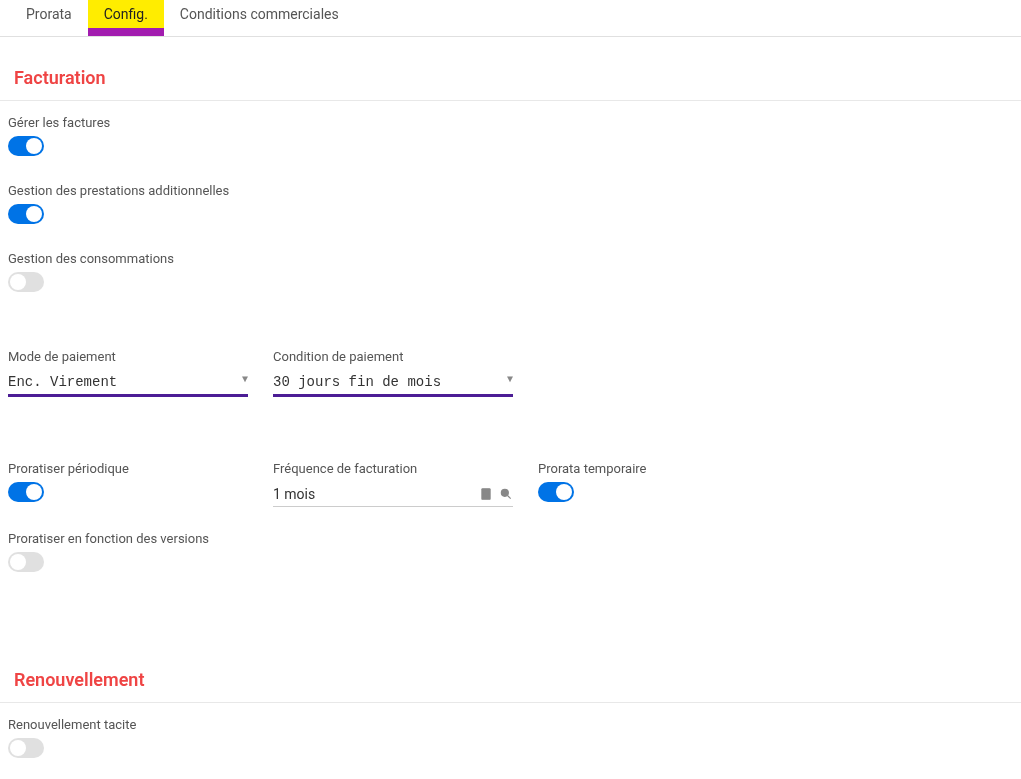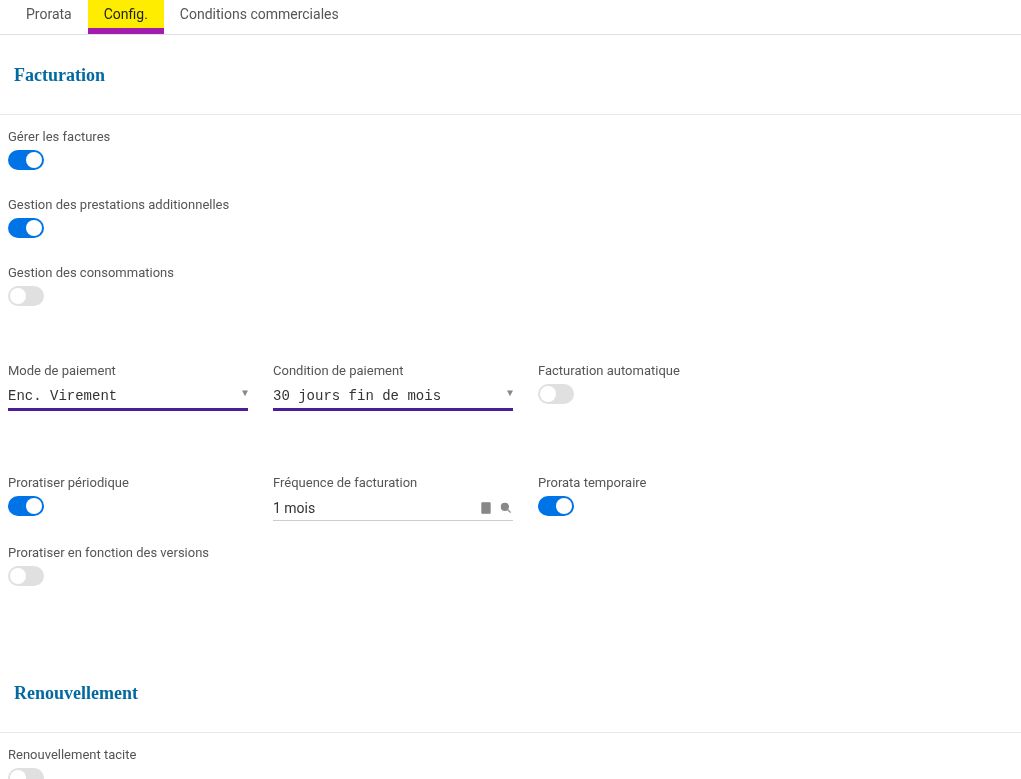--- a/index.html
+++ b/index.html
@@ -25,30 +25,29 @@
     .tab {
       padding: 6px 16px;
       cursor: pointer;
       color: #555;
       font-size: 14px;
       position: relative;
     }
     .tab.active {
       background: #ffed00;
       color: #222;
-      border-bottom: 6px solid #a21caf;
+      border-bottom: 8px solid #a21caf;
     }
     .section-title {
       font-size: 18px;
       font-weight: 600;
-      color: #0369a1;
-      padding: 10px 8px 28px 14px;
+      color: #ef4444;
+      padding: 10px 8px 12px 14px;
       border-bottom: 1px solid #e8e8e8;
       margin-bottom: 14px;
-      font-family: Liberation Serif, serif;
     }
     .field-row {
       display: flex;
       flex-wrap: wrap;
       padding: 0 8px;
     }
     .field {
       flex: 0 0 265px;
       max-width: 265px;
       padding: 0 0 24px 0;
@@ -173,24 +172,20 @@
       <span class="select-value">Enc. Virement</span>
       <span class="chevron">▼</span>
     </div>
   </div>
   <div class="field">
     <span class="field-label">Condition de paiement</span>
     <div class="select-field">
       <span class="select-value">30 jours fin de mois</span>
       <span class="chevron">▼</span>
     </div>
-  </div>
-  <div class="field">
-    <span class="field-label">Facturation automatique</span>
-    <div class="toggle"></div>
   </div>
 </div>
 
 <div style="height:40px"></div>
 
 <div class="field-row">
   <div class="field">
     <span class="field-label">Proratiser périodique</span>
     <div class="toggle on"></div>
   </div>

